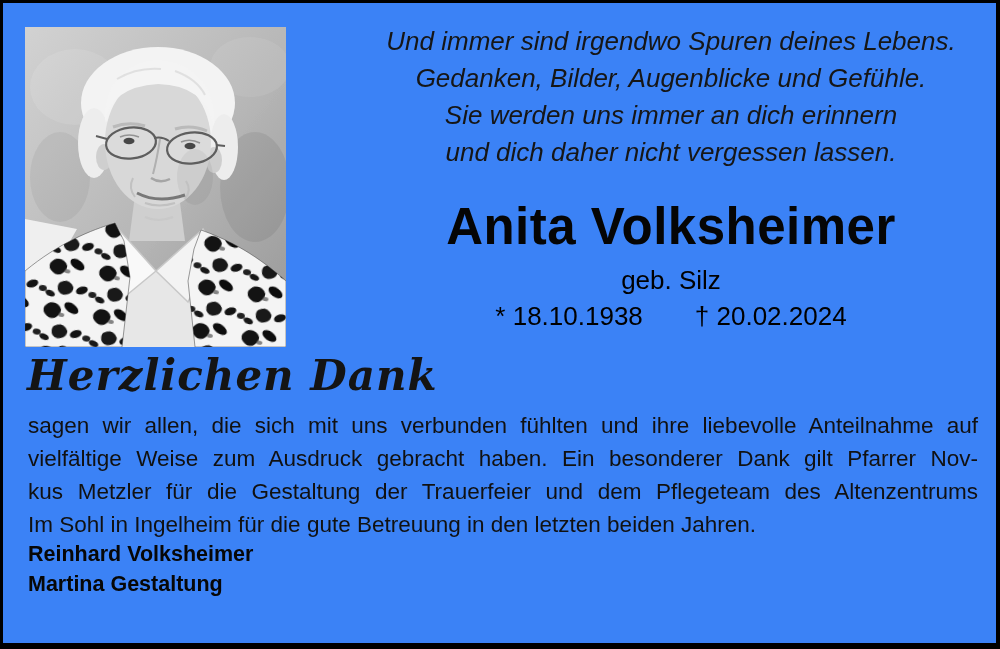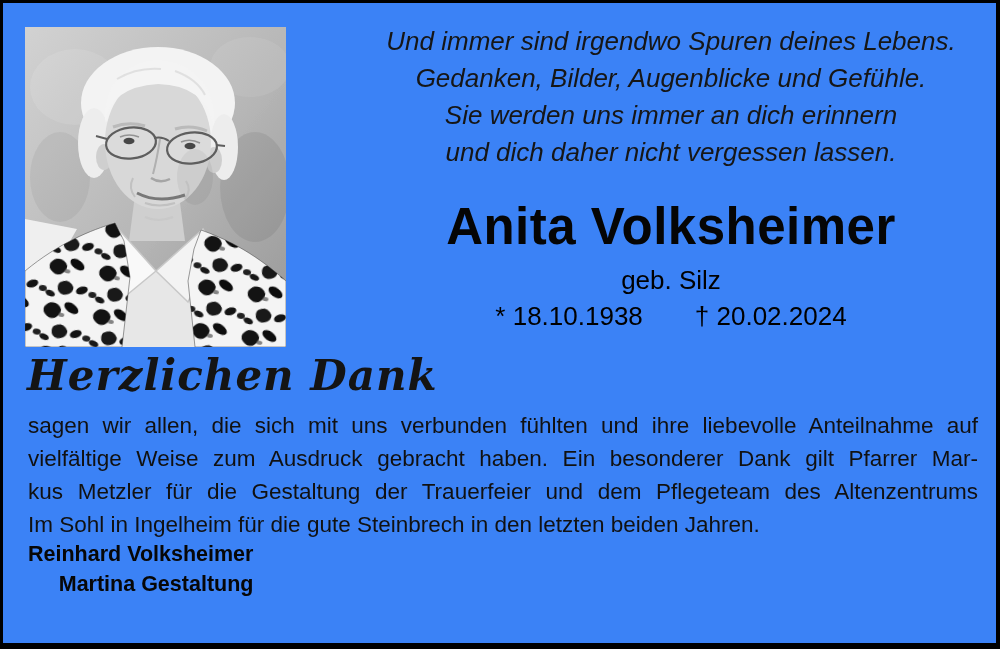--- a/index.html
+++ b/index.html
@@ -44,21 +44,21 @@
     letter-spacing:1px;
   }
   .body-text{
     position:absolute;left:25px;top:394px;width:950px;
     font-size:22.5px;line-height:33px;color:#111;margin-top:12px;
   }
   .body-line{text-align:left;}
   .body-line.just{text-align:justify;text-align-last:justify;}
   .mourners{
     position:absolute;left:25px;top:537px;
-    font-size:21.5px;font-weight:bold;line-height:29.5px;color:#070707;text-align:right;
+    font-size:21.5px;font-weight:bold;line-height:29.5px;color:#070707;
   }
 </style>
 </head>
 <body>
 
 <div class="page">
 
   <div class="photo">
     <svg viewBox="0 0 261 320" width="261" height="320">
       <defs>
@@ -151,23 +151,23 @@
     <div class="dates">
       <span>* 18.10.1938</span>
       <span>† 20.02.2024</span>
     </div>
   </div>
 
   <div class="thanks">Herzlichen Dank</div>
 
   <div class="body-text">
     <div class="body-line just">sagen wir allen, die sich mit uns verbunden fühlten und ihre liebevolle Anteilnahme auf</div>
-    <div class="body-line just">vielfältige Weise zum Ausdruck gebracht haben. Ein besonderer Dank gilt Pfarrer Mar-</div>
+    <div class="body-line just">vielfältige Weise zum Ausdruck gebracht haben. Ein besonderer Dank gilt Pfarrer Nov-</div>
     <div class="body-line just">kus Metzler für die Gestaltung der Trauerfeier und dem Pflegeteam des Altenzentrums</div>
-    <div class="body-line">Im Sohl in Ingelheim für die gute Steinbrech in den letzten beiden Jahren.</div>
+    <div class="body-line">Im Sohl in Ingelheim für die gute Betreuung in den letzten beiden Jahren.</div>
   </div>
 
   <div class="mourners">
     <div>Reinhard Volksheimer</div>
     <div>Martina Gestaltung</div>
   </div>
 
 </div>
 
 </body></html>

